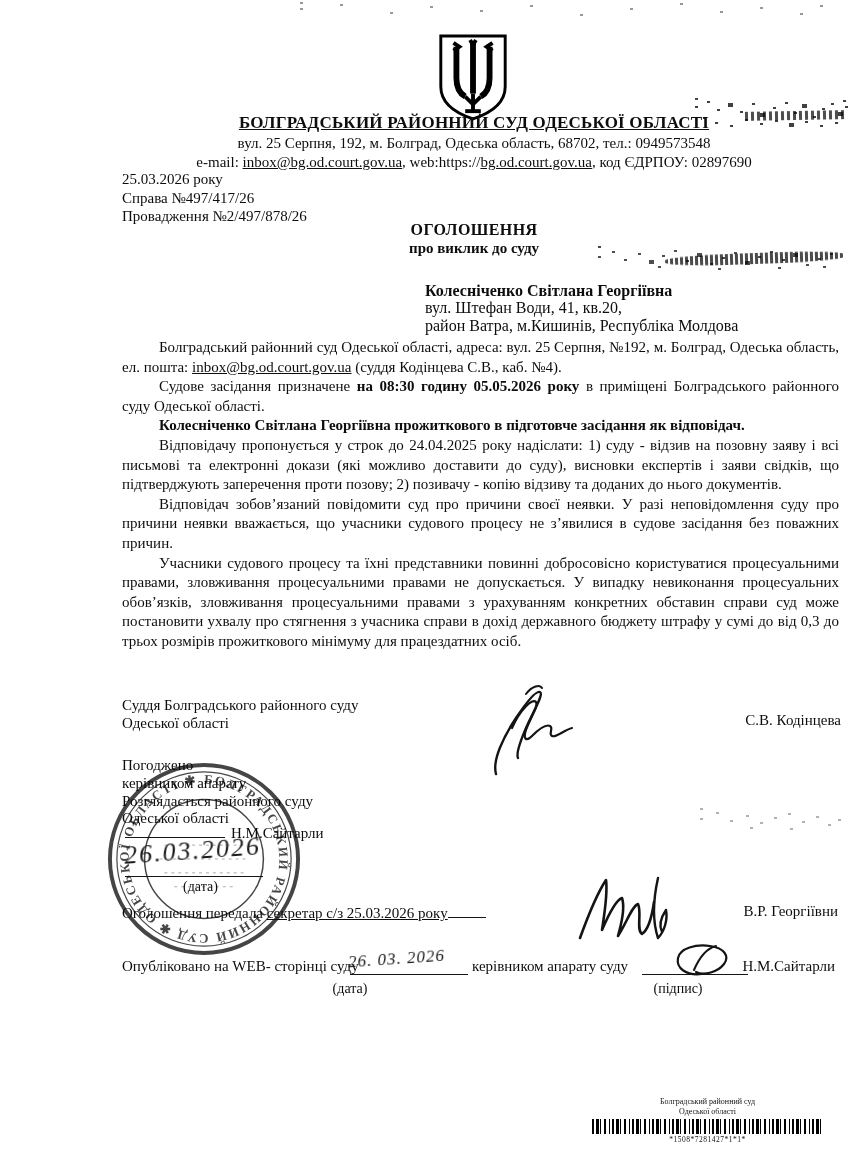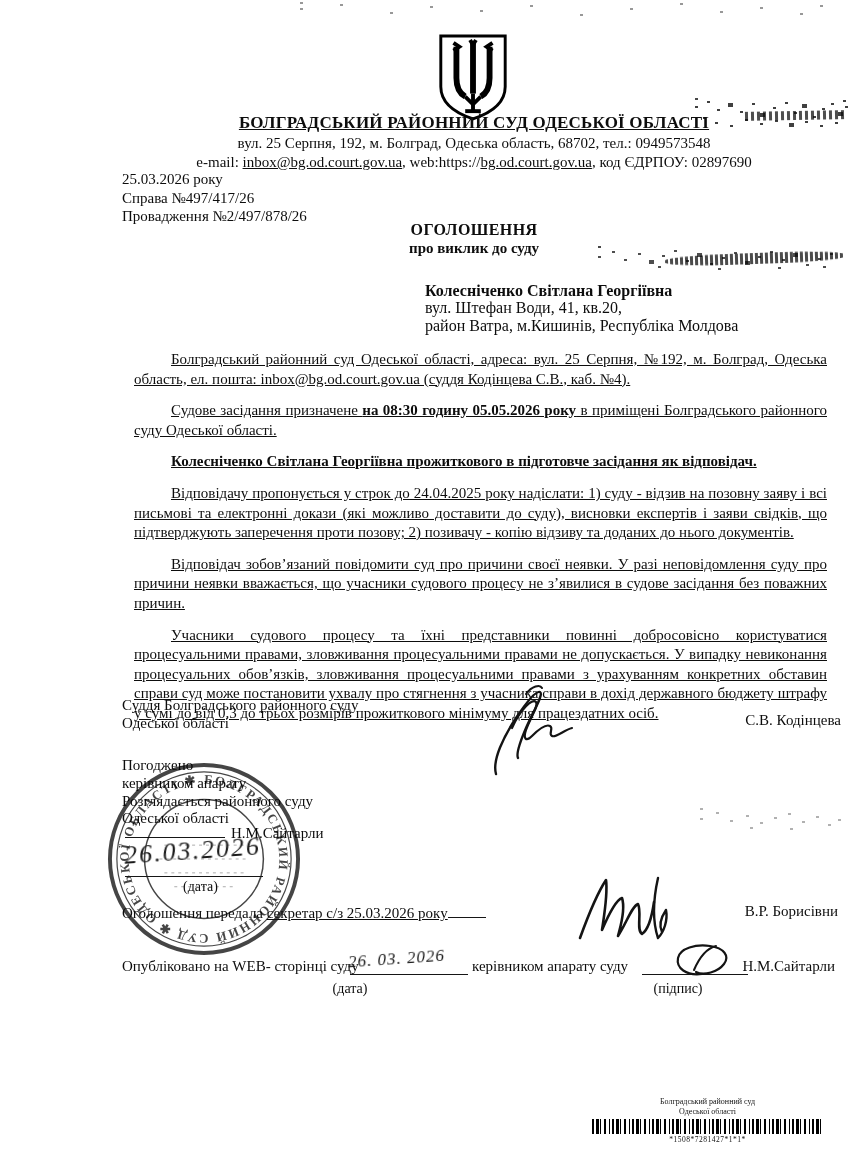--- a/index.html
+++ b/index.html
@@ -18,21 +18,21 @@
   
   .meta{left:122px;top:170px;font-size:15px;line-height:18.5px;}
   
   .title-main{top:221px;font-weight:bold;font-size:16px;letter-spacing:.4px;}
   .title-sub{top:240px;font-weight:bold;font-size:15px;}
   
   .addressee{left:425px;top:282px;font-size:16px;line-height:17.3px;}
   .addressee .name{font-weight:bold;}
   
   .body-text{left:122px;top:338px;width:717px;font-size:15px;line-height:19.6px;text-align:justify;}
-  .body-text p{margin:12px;text-indent:37px;text-decoration:underline;}
+  .body-text p{margin:0;text-indent:37px;}
   .b{font-weight:bold;}
   
   .t15{font-size:15px;line-height:17.5px;}
   .sig-line{display:inline-block;border-bottom:1.5px solid #161616;height:14px;vertical-align:baseline;}
   .hand{font-style:italic;color:#1b1b1b;letter-spacing:2px;filter:blur(.25px);}
   .small-label{font-size:14px;}
   
   .footer{left:575px;top:1097px;width:265px;text-align:center;font-size:8px;line-height:10px;color:#111;}
   .barcode{width:232px;height:15px;margin:2px auto 0;
     background:repeating-linear-gradient(90deg,#000 0 2px,#fff 2px 4px,#000 4px 7px,#fff 7px 8px,#000 8px 9px,#fff 9px 12px,#000 12px 14px,#fff 14px 17px,#000 17px 18px,#fff 18px 20px);}
@@ -166,21 +166,21 @@
   <div class="abs hand hand-date-stamp">26.03.2026</div>
   <div class="abs stamp-underline"></div>
   <div class="abs small-label" style="left:183px;top:879px">(дата)</div>
 
   <div class="abs t15" style="left:122px;top:903px"><span>Оголошення передала </span><span class="u">секретар с/з 25.03.2026 року</span><span class="sig-line" style="width:38px"></span>
   </div>
   <svg class="abs sig" style="left:572px;top:872px" width="120" height="78" viewBox="0 0 120 78">
     <path d="M8 66 C16 44 26 20 34 8 C36 22 32 44 30 58 C36 44 44 28 50 26 C54 38 48 56 46 64 C54 52 60 34 66 32 C70 40 64 58 70 62 C76 58 80 44 82 30" stroke-width="2.6"></path>
     <path d="M86 6 C82 24 80 48 86 66 C92 60 96 48 94 38 C90 44 86 52 90 60" stroke-width="2.4"></path>
   </svg>
-  <div class="abs t15" style="right:12px;top:903px">В.Р. Борисівни</div>
+  <div class="abs t15" style="right:12px;top:903px">В.Р. Георгіївни</div>
 
   <div class="abs t15" style="left:122px;top:958px">Опубліковано на WEB- сторінці суду</div>
   <div class="abs hand hand-date-web">26. 03. 2026</div>
   <div class="abs web-date-underline"></div>
   <div class="abs t15" style="left:472px;top:958px">керівником апарату суду</div>
   <div class="abs web-sign-underline"></div>
   <svg class="abs sig" style="left:672px;top:940px" width="60" height="40" viewBox="0 0 60 40">
     <path d="M30 34 C14 36 4 28 6 18 C8 8 24 4 38 6 C52 8 58 16 52 24 C46 32 32 36 24 32" stroke-width="2.2"></path>
     <path d="M22 30 C28 16 36 8 44 6" stroke-width="2"></path>
   </svg>

